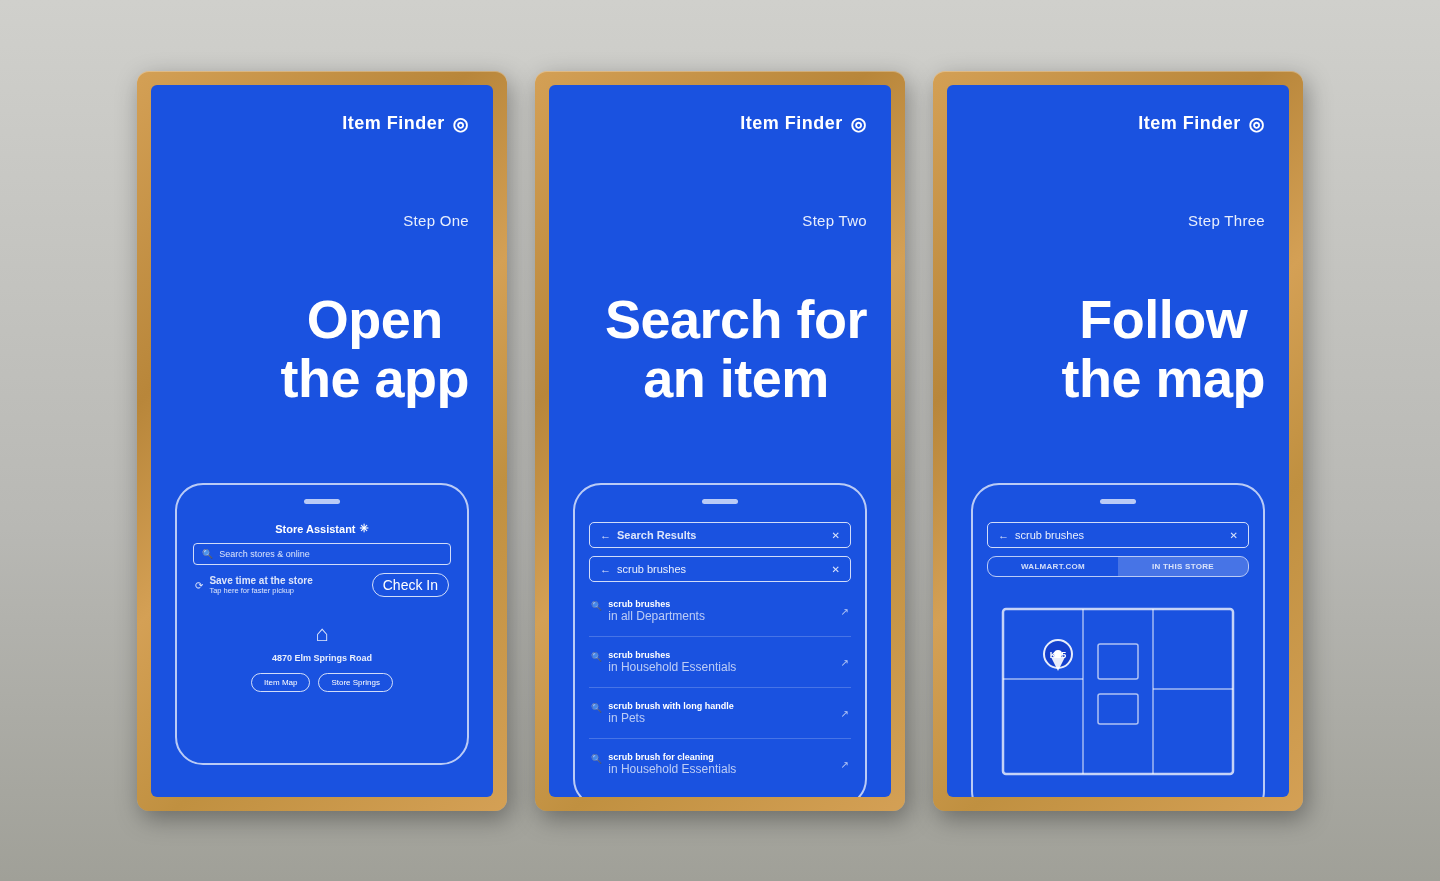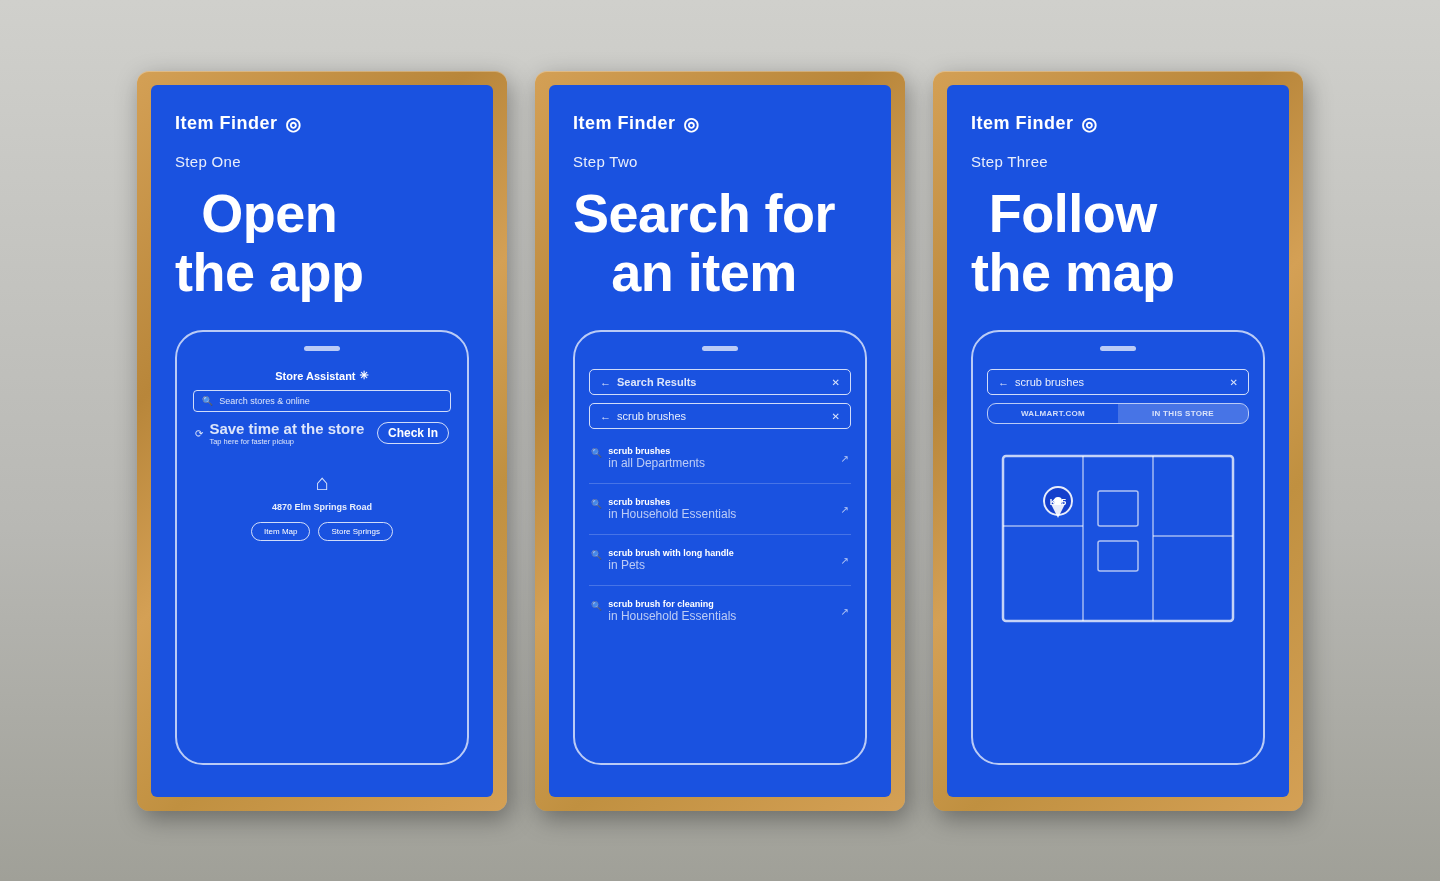--- a/index.html
+++ b/index.html
@@ -38,23 +38,24 @@
       flex-direction: column;
     }
 
     .frame-inner {
       border-radius: 6px;
       overflow: hidden;
       flex: 1;
       background: #1a52e0;
       display: flex;
       flex-direction: column;
-      align-items: flex-start;
+      align-items: flex-end;
       padding: 28px 24px 32px;
       position: relative;
+      gap: 47px;
     }
 
     
     .frame { background: linear-gradient(135deg, #d4a055 0%, #b8863a 30%, #d4a055 50%, #c09040 70%, #d4a055 100%); }
 
     .app-title {
       color: white;
       font-size: 18px;
       font-weight: 600;
       letter-spacing: 0.5px;
@@ -63,20 +64,21 @@
       gap: 8px;
       margin-bottom: 18px;
     }
 
     .step-label {
       color: rgba(255,255,255,0.9);
       font-size: 15px;
       font-weight: 400;
       margin-bottom: 14px;
       letter-spacing: 0.3px;
+      margin-top: 12px;
     }
 
     .main-heading {
       color: white;
       font-size: 54px;
       font-weight: 700;
       text-align: center;
       line-height: 1.1;
       margin-bottom: 20px;
       letter-spacing: -0.5px;
@@ -144,30 +146,30 @@
       justify-content: space-between;
       margin-bottom: 24px;
       padding: 0 2px;
     }
 
     .checkin-text-group { display: flex; align-items: center; gap: 6px; }
 
     .checkin-icon { font-size: 10px; color: rgba(255,255,255,0.85); }
 
     .checkin-text { color: rgba(255,255,255,0.85); }
-    .checkin-title { font-size: 15px; font-weight: 600; display: block; }
+    .checkin-title { font-size: 10px; font-weight: 600; display: block; }
     .checkin-subtitle { font-size: 7.5px; display: block; }
 
     .checkin-btn {
       border: 1.5px solid rgba(255,255,255,0.8);
       border-radius: 12px;
       padding: 3px 10px;
       color: white;
-      font-size: 12px;
-      font-weight: 700;
+      font-size: 14px;
+      font-weight: 400;
     }
 
     .home-icon-area {
       display: flex;
       flex-direction: column;
       align-items: center;
       margin-bottom: 12px;
     }
 
     .home-icon {

